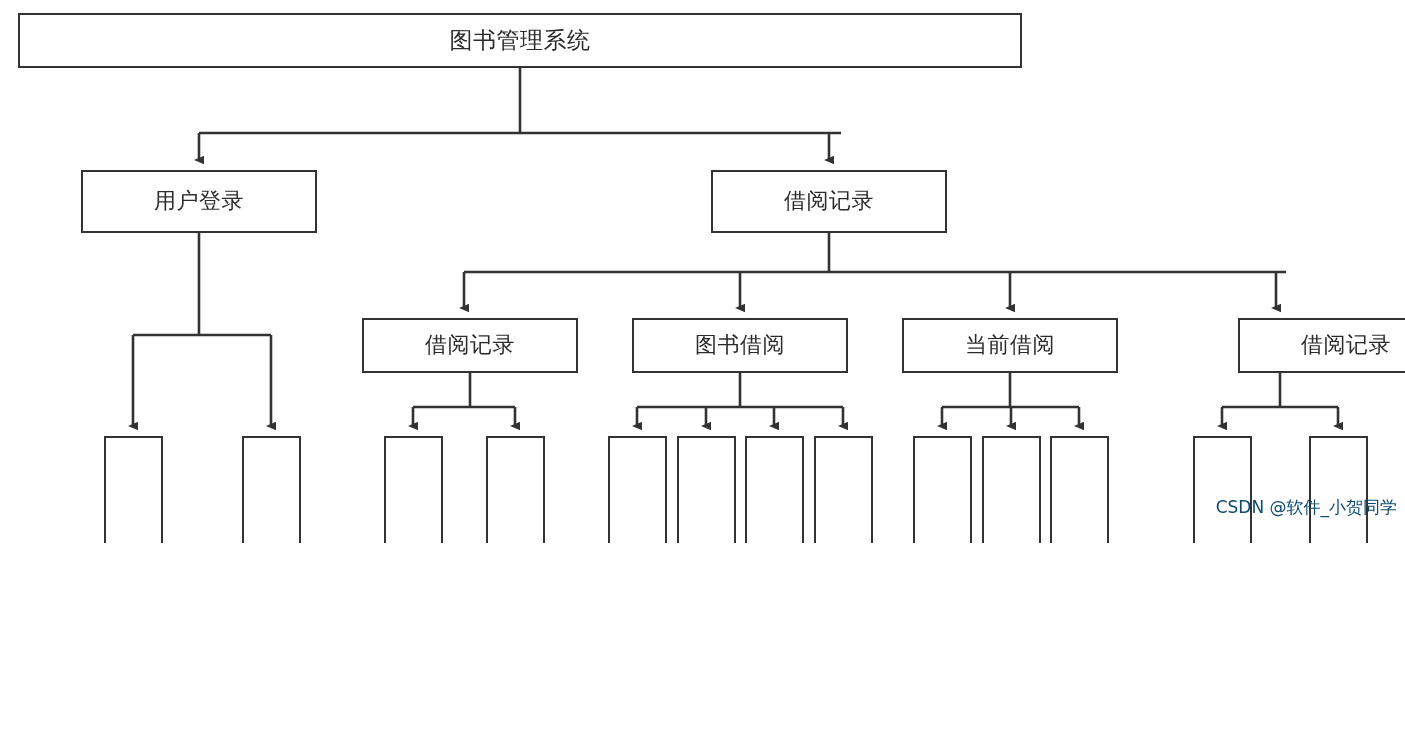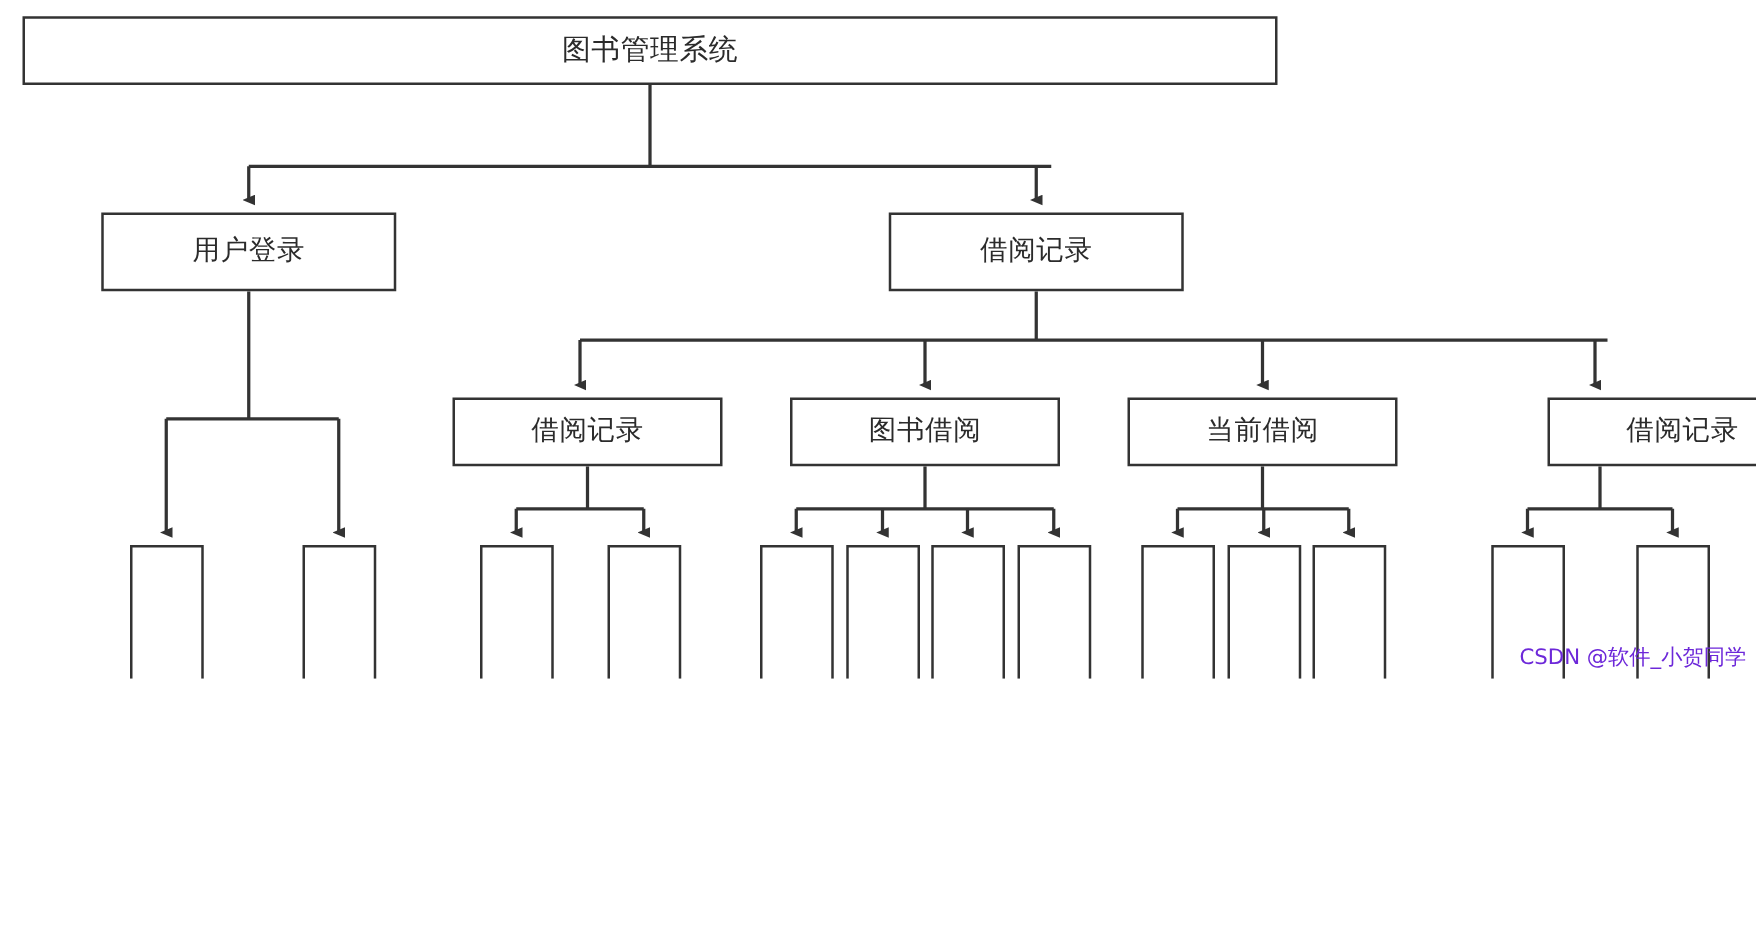--- a/index.html
+++ b/index.html
@@ -57,23 +57,23 @@
     justify-content: center;
   }
   .node.v .vtext {
     writing-mode: vertical-rl;
     text-orientation: upright;
     white-space: nowrap;
   }
   .watermark {
     position: absolute;
     right: 8px;
-    bottom: 6px;
+    bottom: 24px;
     font-size: 17px;
-    color: #6d28d9;
+    color: #0c4a6e;
     z-index: 5;
     white-space: nowrap;
     font-family: "DejaVu Sans", "Liberation Sans", sans-serif;
     margin-top: 40px;
   }
 </style>
 </head>
 <body>
 
 <div id="diagram">

